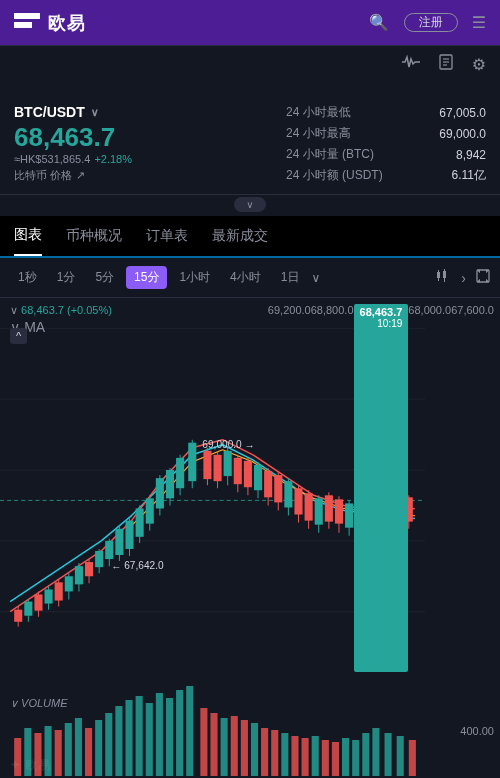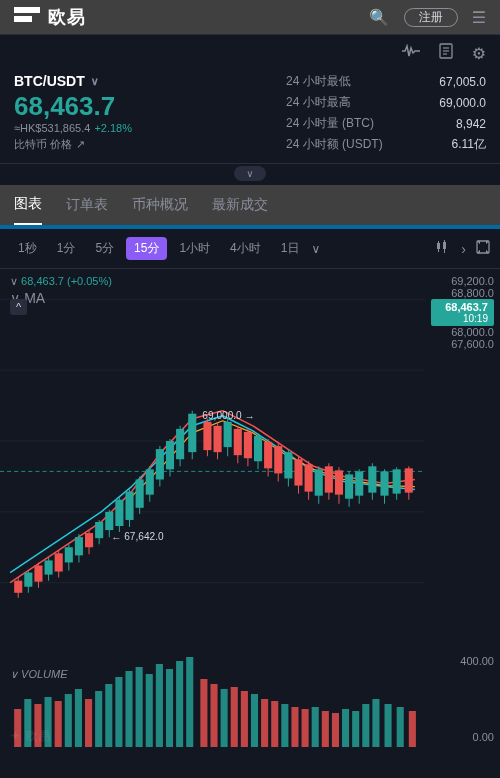--- a/index.html
+++ b/index.html
@@ -12,22 +12,22 @@
       font-size: 13px;
       overflow: hidden;
     }
 
     
     .header {
       display: flex;
       align-items: center;
       justify-content: space-between;
       padding: 8px 14px;
-      background: #404040;
-      height: 35px;
+      background: #4c1d95;
+      height: 46px;
       border-bottom: 1px solid #2a2d3e;
     }
     .logo-area {
       display: flex;
       align-items: center;
       gap: 8px;
     }
     .logo-icon {
       width: 26px;
       height: 20px;
@@ -82,20 +82,21 @@
       cursor: pointer;
     }
 
     
     .price-area {
       display: flex;
       padding: 6px 14px 10px 14px;
       background: #131722;
       border-bottom: 1px solid #2a2d3e;
       gap: 12px;
+      margin-top: 20px;
     }
     .price-left {
       flex: 1;
     }
     .pair-name {
       display: flex;
       align-items: center;
       gap: 6px;
       margin-bottom: 4px;
       font-size: 14px;
@@ -165,22 +166,22 @@
       cursor: pointer;
       color: #8a8d9b;
       font-size: 10px;
     }
 
     
     .tabs {
       display: flex;
       align-items: center;
       padding: 0 14px;
-      background: #404040;
-      border-bottom: 4px solid #0369a1;
+      background: #000000;
+      border-bottom: 2px solid #0369a1;
       gap: 24px;
     }
     .tab {
       padding: 10px 0;
       color: #8a8d9b;
       cursor: pointer;
       font-size: 14px;
     }
     .tab.active {
       color: #ffffff;
@@ -256,22 +257,22 @@
       border-radius: 3px;
       padding: 2px 6px;
       font-size: 11px;
       color: #d1d4dc;
       cursor: pointer;
       z-index: 10;
     }
     .y-axis {
       width: 75px;
       display: flex;
-      flex-direction: column;
-      justify-content: flex-start;
+      flex-direction: row;
+      justify-content: flex-end;
       padding: 6px 6px;
       font-size: 11px;
       color: #8a8d9b;
       position: relative;
     }
     .y-label {
       text-align: right;
     }
     .current-price-tag {
       background: #26a69a;
@@ -317,20 +318,21 @@
       width: 75px;
       display: flex;
       flex-direction: column;
       justify-content: space-between;
       padding: 6px 6px;
       font-size: 11px;
       color: #8a8d9b;
     }
     .vol-y-label {
       text-align: right;
+      margin-top: 41px;
     }
 
     
     .watermark {
       position: absolute;
       bottom: 4px;
       left: 10px;
       font-size: 12px;
       color: rgba(255,255,255,0.08);
       font-weight: 700;
@@ -407,22 +409,22 @@
     </div>
   </div>
 </div>
 
 <div class="collapse-bar">
   <div class="collapse-btn">∨</div>
 </div>
 
 <div class="tabs">
   <div class="tab active">图表</div>
+  <div class="tab">币种概况</div>
   <div class="tab">订单表</div>
-  <div class="tab">币种概况</div>
   <div class="tab">最新成交</div>
 </div>
 
 <div class="time-bar">
   <div class="time-btn">1秒</div>
   <div class="time-btn">1分</div>
   <div class="time-btn">5分</div>
   <div class="time-btn active">15分</div>
   <div class="time-btn">1小时</div>
   <div class="time-btn">4小时</div>

